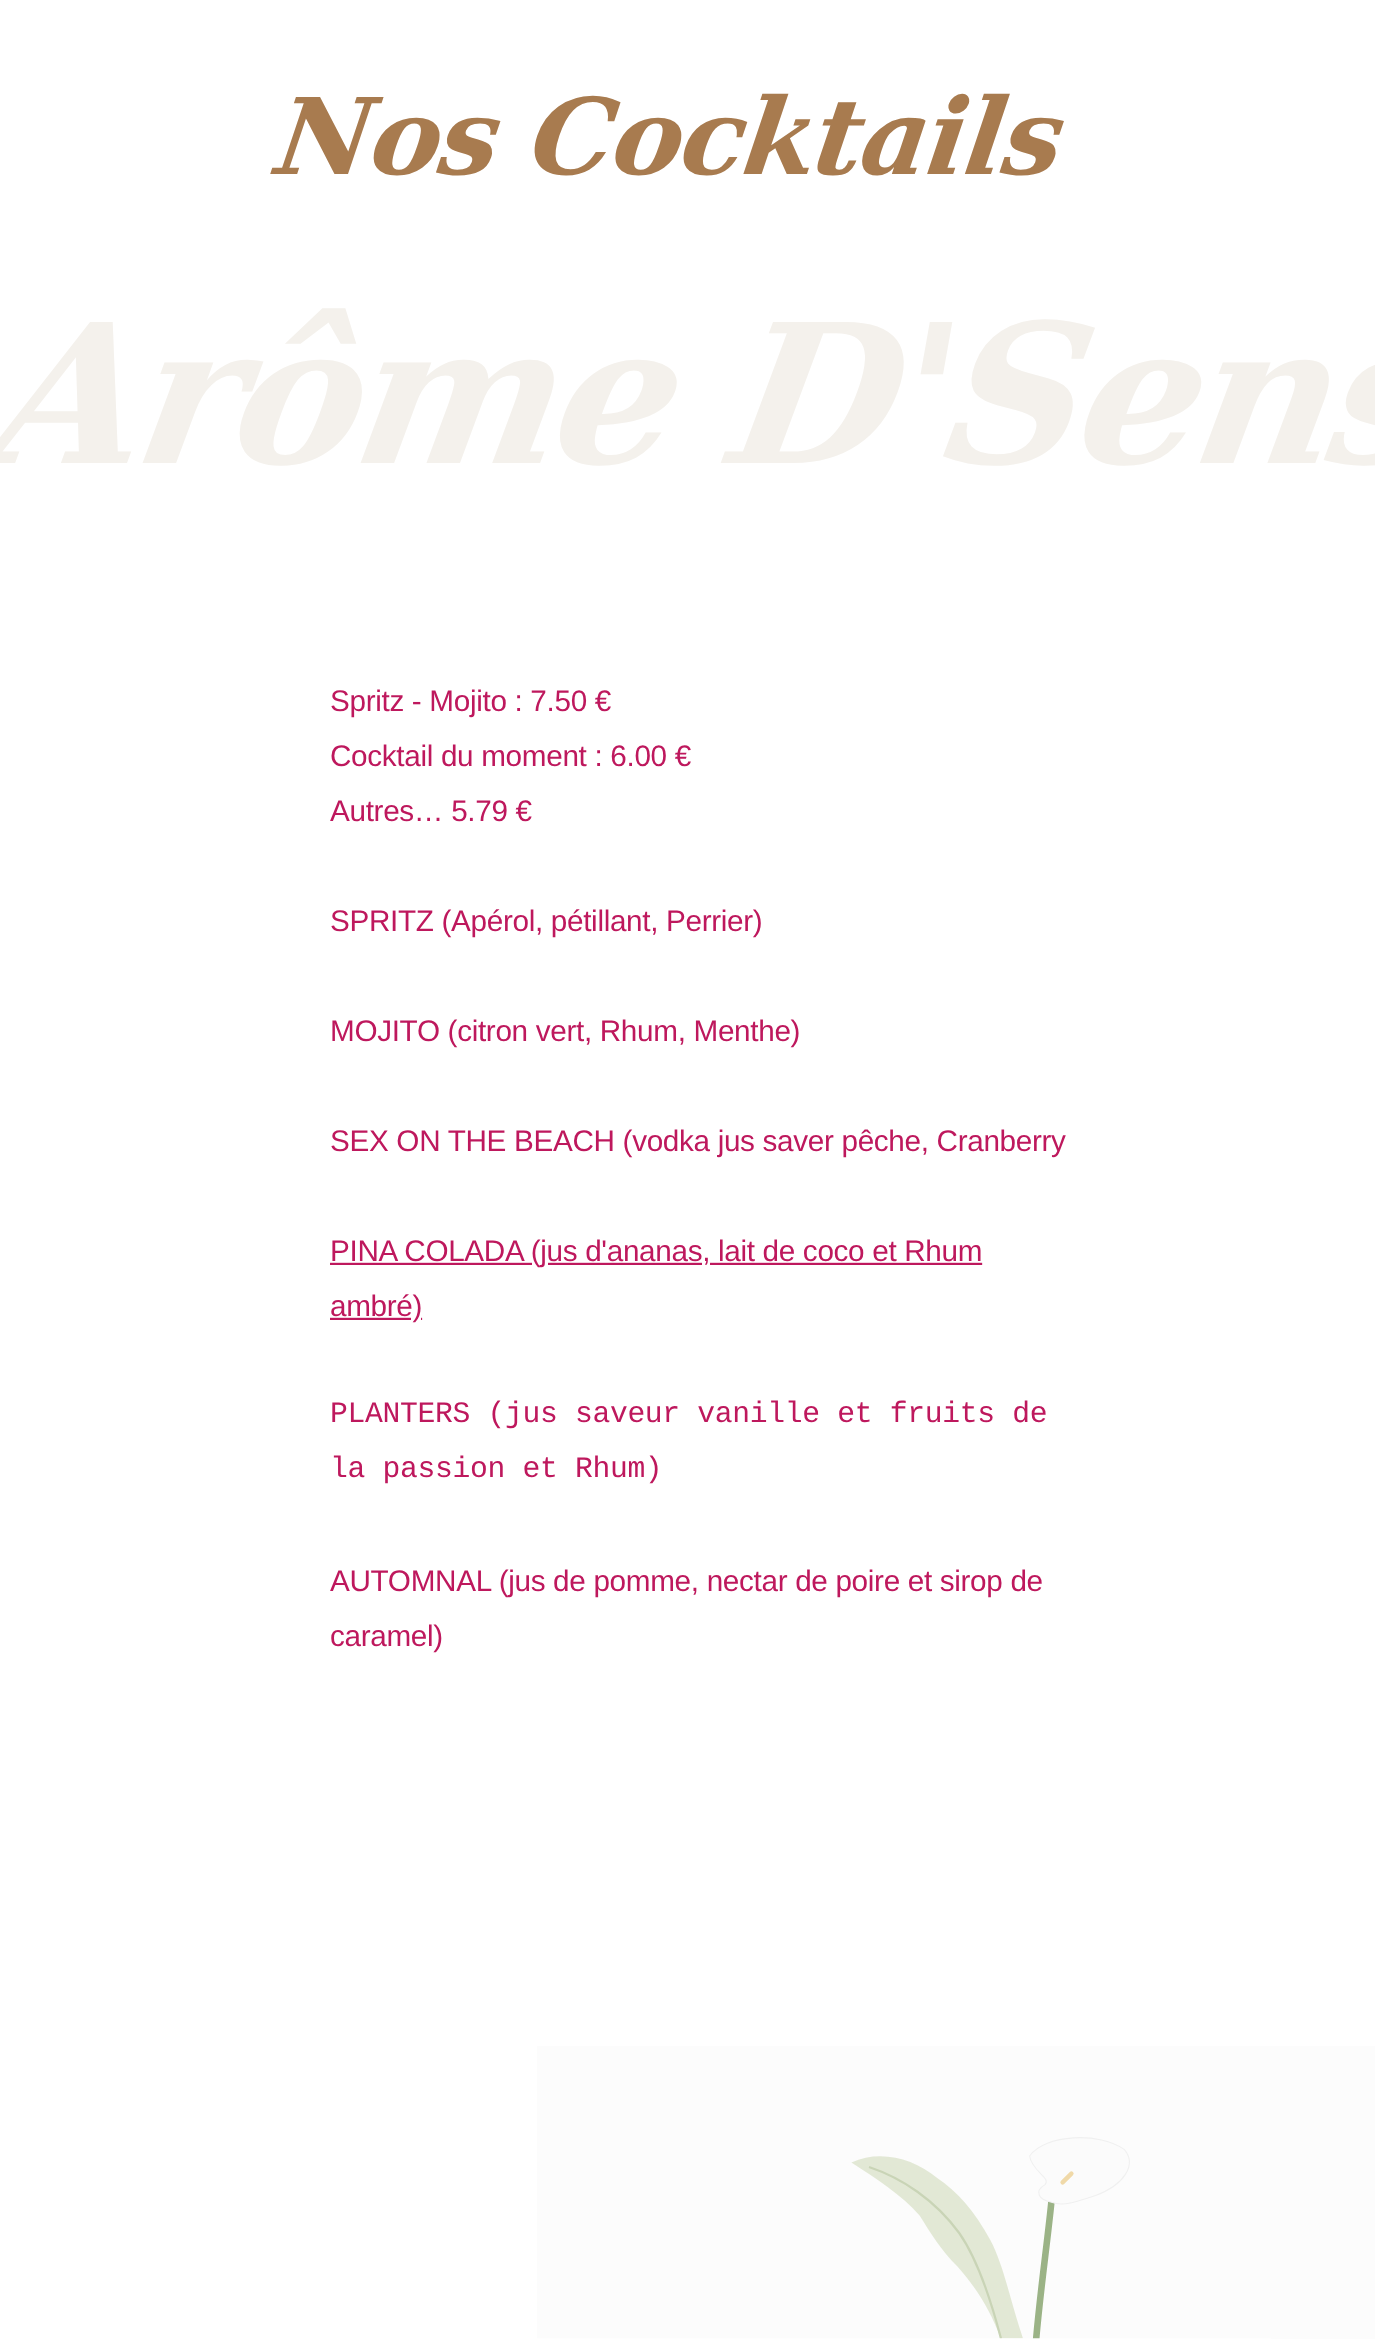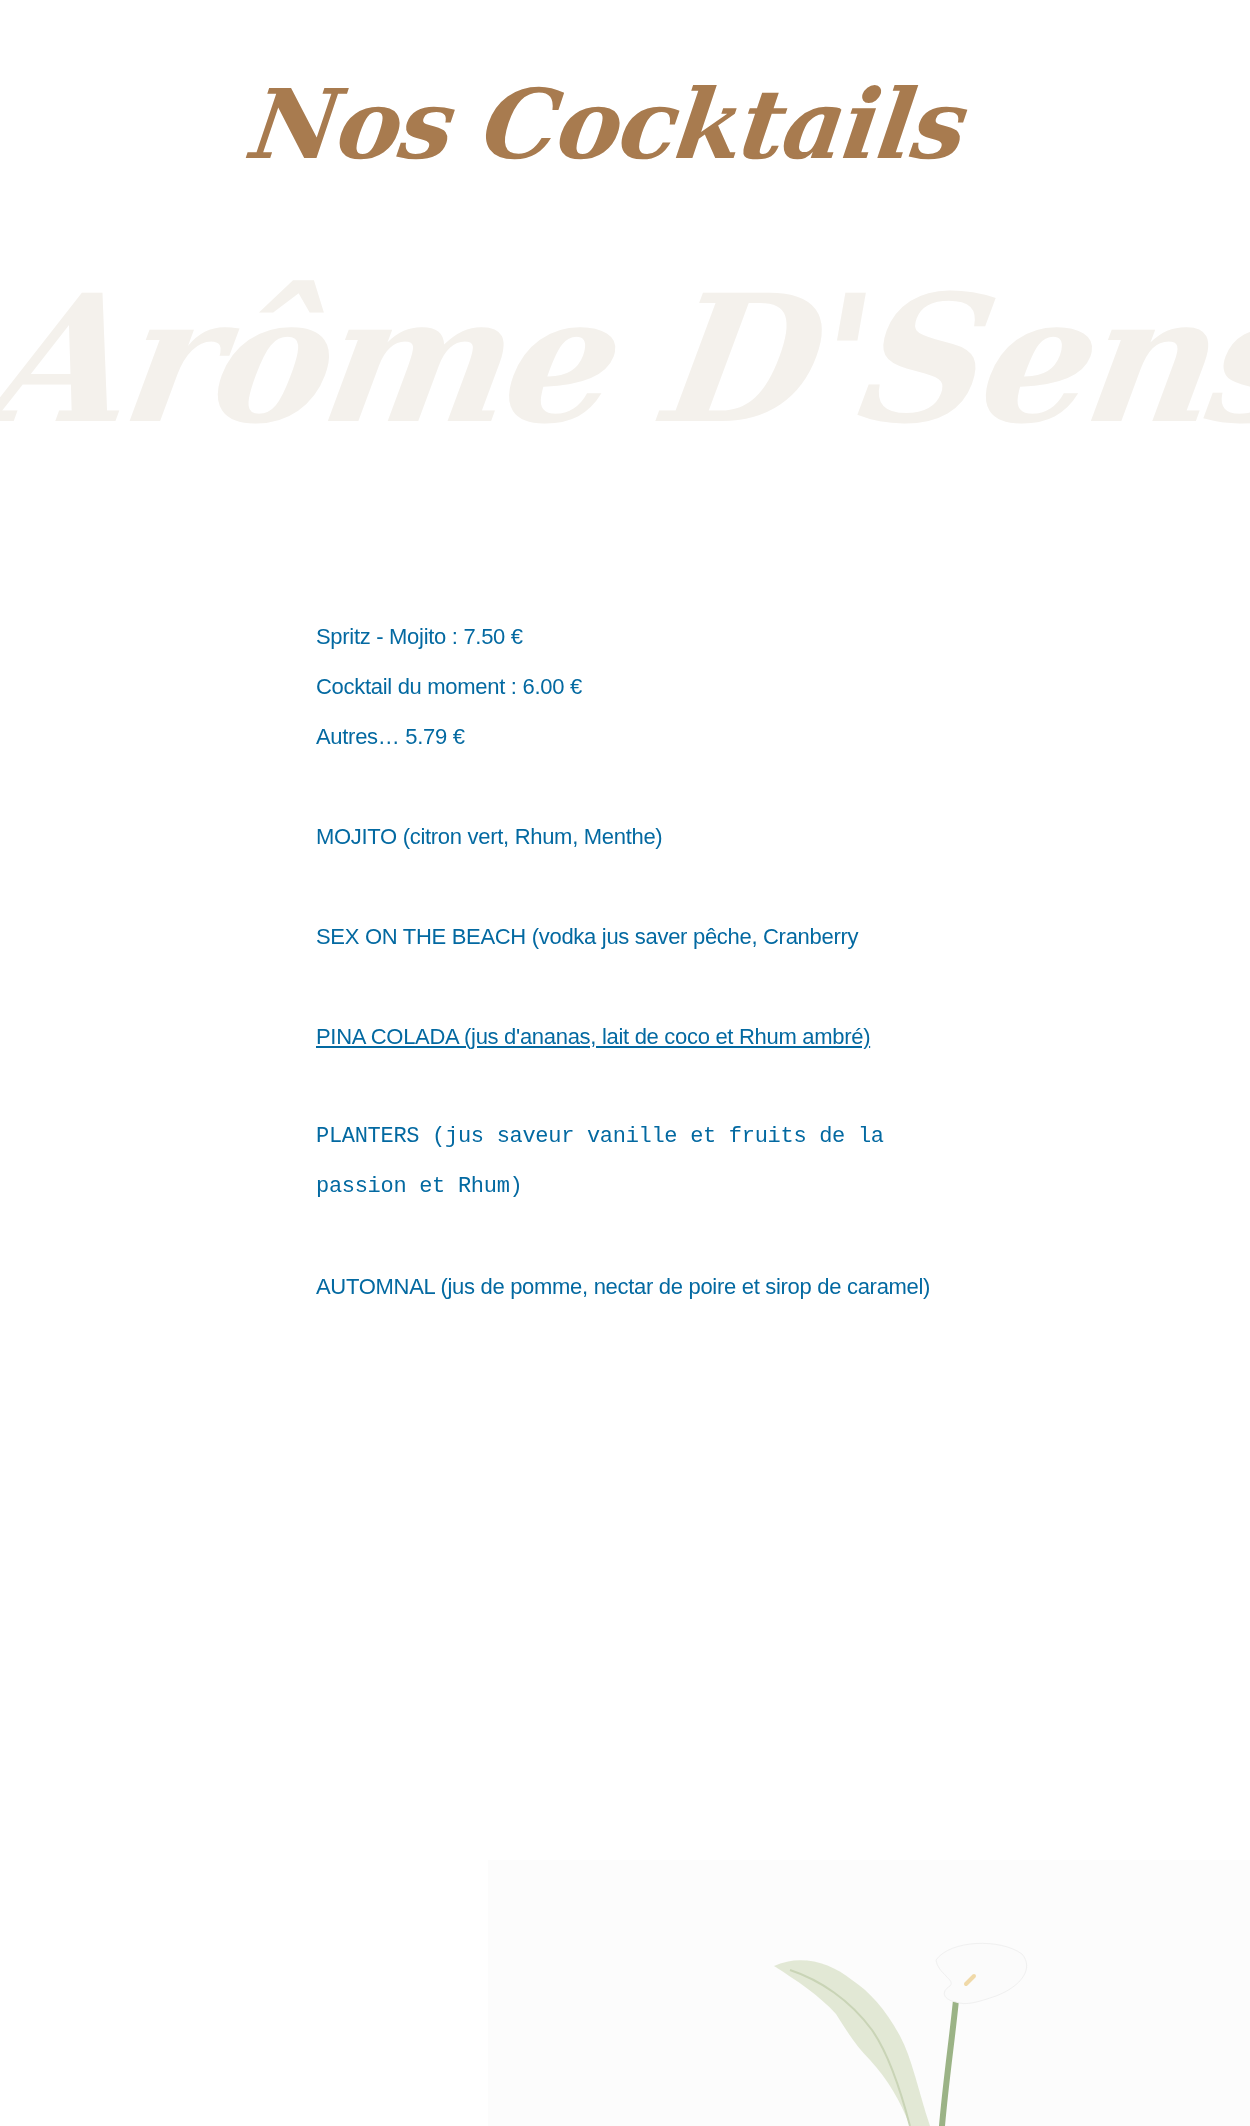--- a/index.html
+++ b/index.html
@@ -44,25 +44,24 @@
       color: #f4f1ec;
       letter-spacing: -6px;
       transform: skewX(-10deg);
       white-space: nowrap;
     }
     .menu {
       position: absolute;
       top: 612px;
       left: 300px;
       width: 690px;
-      font-size: 22px;
+      font-size: 27px;
       line-height: 50px;
-      color: #0369a1;
+      color: #be185d;
       letter-spacing: -0.3px;
-      margin-left: 16px;
     }
     .price-line {
       display: block;
       white-space: nowrap;
     }
     .cocktail {
       display: block;
       margin-top: 50px;
     }
     .photo-panel {
@@ -87,20 +86,21 @@
 <div class="watermark">Arôme D'Sens</div>
 
 <h1 class="page-title" style="margin:0;">Nos Cocktails</h1>
 
 <div class="menu">
   <div>
     <span class="price-line">Spritz - Mojito : 7.50 €</span>
     <span class="price-line">Cocktail du moment : 6.00 €</span>
     <span class="price-line">Autres… 5.79 €</span>
   </div>
+  <span class="cocktail">SPRITZ (Apérol, pétillant, Perrier)</span>
   <span class="cocktail">MOJITO (citron vert, Rhum, Menthe)</span>
   <span class="cocktail" style="white-space:nowrap;">SEX ON THE BEACH (vodka jus saver pêche, Cranberry</span>
   <span class="cocktail" style="width:620px;text-decoration:underline;">PINA COLADA (jus d'ananas, lait de coco et Rhum ambré)</span>
   <span class="cocktail" style="width:660px;font-family:Liberation Mono, monospace;">PLANTERS (jus saveur vanille et fruits de la passion et Rhum)</span>
   <span class="cocktail" style="width:680px;">AUTOMNAL (jus de pomme, nectar de poire et sirop de caramel)</span>
 </div>
 
 <div class="photo-panel"></div>
 
 <svg class="flower" viewBox="0 0 300 186" xmlns="http://www.w3.org/2000/svg">

